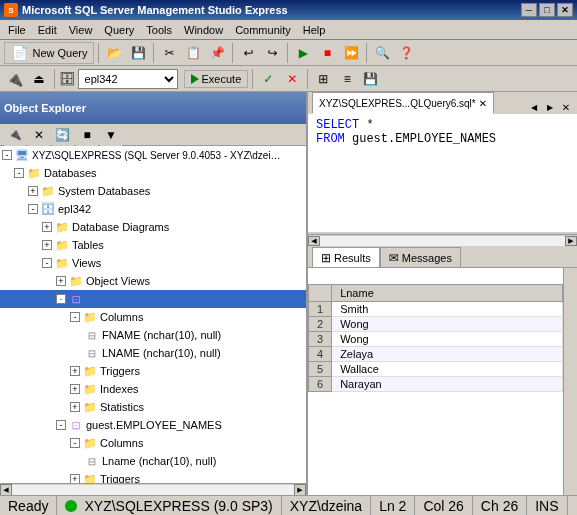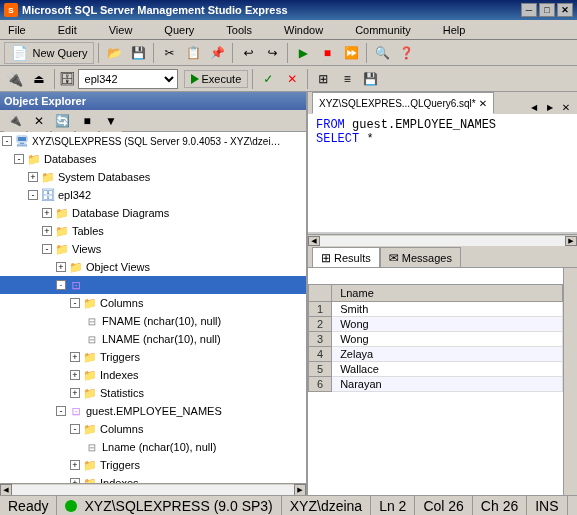--- a/index.html
+++ b/index.html
@@ -53,21 +53,20 @@
 
     
     .menu-bar {
       background: #d4d0c8;
       height: 20px;
       display: flex;
       align-items: center;
       padding: 0 2px;
       border-bottom: 1px solid #808080;
       font-size: 11px;
-      gap: 20px;
     }
     .menu-item {
       padding: 1px 6px;
       cursor: pointer;
     }
 
     
     .toolbar {
       background: #d4d0c8;
       height: 26px;
@@ -154,21 +153,21 @@
       display: flex;
       flex-direction: column;
       overflow: hidden;
     }
     .panel-title {
       background: linear-gradient(to bottom, #6688bb, #4466aa);
       color: white;
       height: 18px;
       display: flex;
       align-items: center;
-      padding: 9px 4px;
+      padding: 16px 4px;
       font-size: 11px;
       font-weight: bold;
     }
     .panel-toolbar {
       background: #d4d0c8;
       height: 22px;
       display: flex;
       align-items: center;
       padding: 2px 4px;
       border-bottom: 1px solid #999;
@@ -653,26 +652,26 @@
       </div>
       <div class="query-tab-scroll">
         <div class="tb-btn" style="width:14px;height:14px;font-size:8px;">◀</div>
         <div class="tb-btn" style="width:14px;height:14px;font-size:8px;">▶</div>
         <div class="tb-btn" style="width:14px;height:14px;font-size:10px;">✕</div>
       </div>
     </div>
 
     <div class="query-editor">
       <div>
+        <span class="sql-keyword">SELECT</span>
+        <span class="sql-text"> *</span>
+      </div>
+      <div>
         <span class="sql-keyword">FROM</span>
         <span class="sql-text"> guest.EMPLOYEE_NAMES</span>
-      </div>
-      <div>
-        <span class="sql-keyword">SELECT</span>
-        <span class="sql-text"> *</span>
       </div>
     </div>
 
     <div class="query-hscroll">
       <div class="scroll-btn" style="width:12px;height:10px;font-size:7px;">◀</div>
       <div class="scroll-track"></div>
       <div class="scroll-btn" style="width:12px;height:10px;font-size:7px;">▶</div>
     </div>
 
     <div class="results-area">

